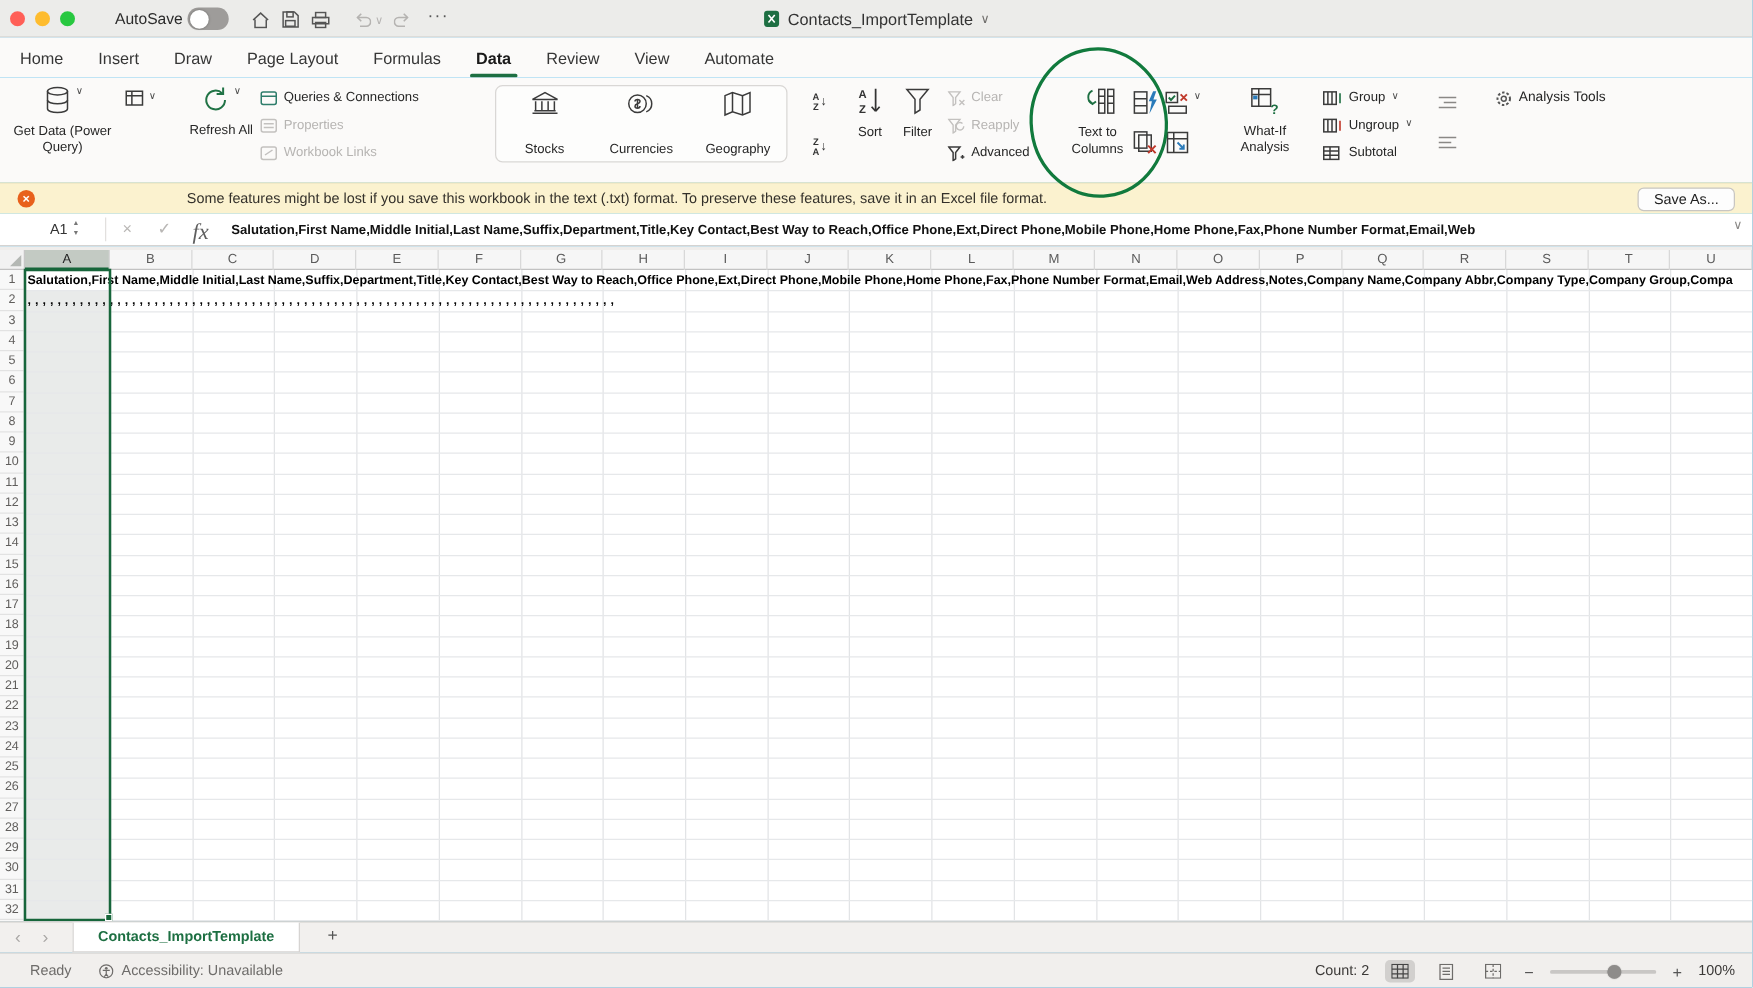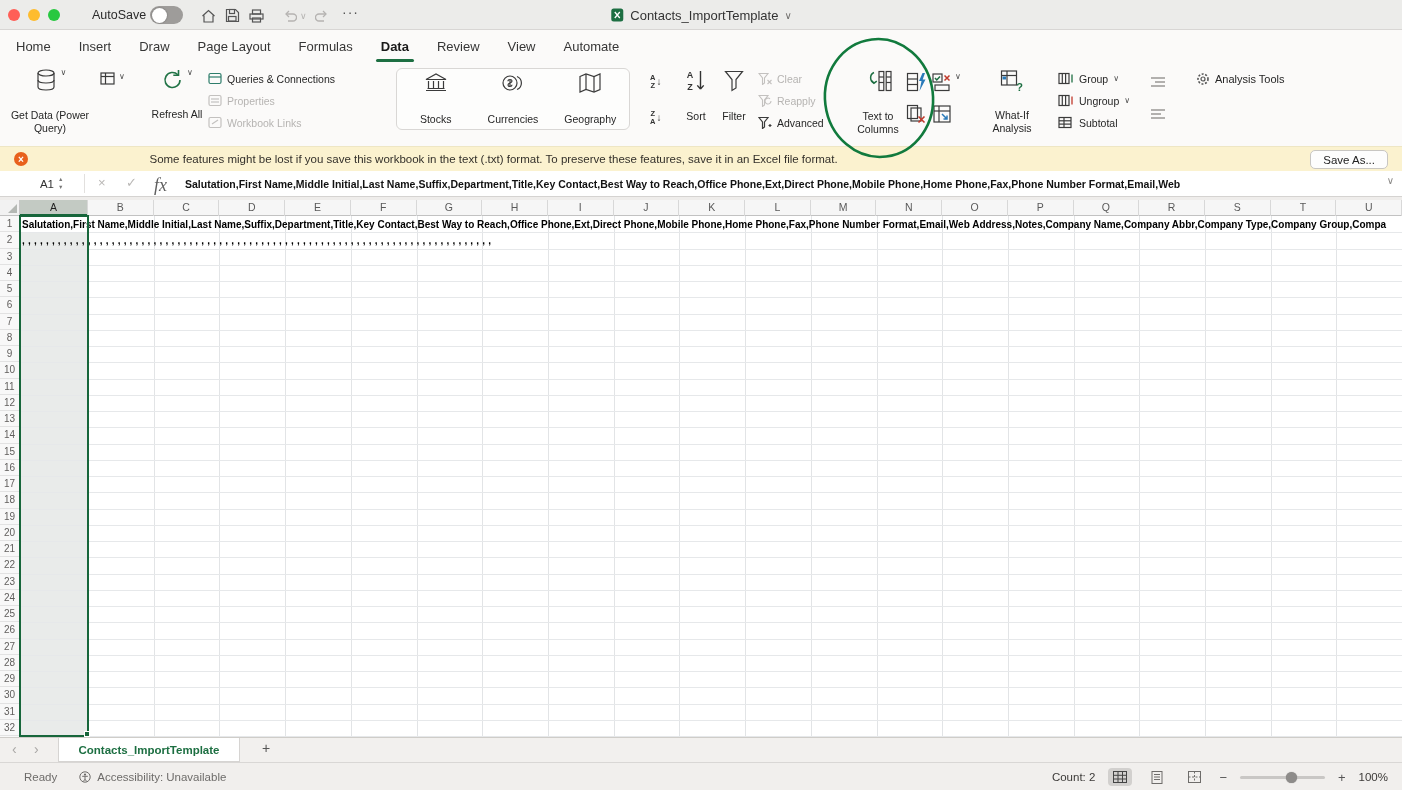--- a/index.html
+++ b/index.html
@@ -33,24 +33,24 @@
   .tab{font-size:13px;color:#363636;position:relative;padding:4px 2px;cursor:default;white-space:nowrap;}
   .tab.active{font-weight:700;color:#1a1a1a;}
   .tab.active::after{content:"";position:absolute;left:-3px;right:-3px;bottom:-4px;height:3px;border-radius:2px;background:#1d6f42;}
   .pill{height:23px;border-radius:12px;display:flex;align-items:center;gap:6px;padding:0 12px;font-size:12.5px;}
   .comments-btn{left:1198px;top:37px;background:#fff;border:1px solid #d8d6d4;color:#2f2f2f;}
   .share-btn{left:1306px;top:37px;background:#1d6f42;color:#fff;font-weight:600;}
 
   
   .ribbon{left:0;top:62px;width:1402px;height:84px;background:#fbfaf9;}
   .bigbtn{display:flex;flex-direction:column;align-items:center;}
-  .biglbl{font-size:10.5px;line-height:12.5px;text-align:center;color:#262626;margin-top:16px;}
+  .biglbl{font-size:10.5px;line-height:12.5px;text-align:center;color:#262626;margin-top:6px;}
   .iconrow{display:flex;align-items:flex-start;gap:3px;}
   .chev{font-size:8px;color:#4c4c4c;line-height:10px;}
-  .smallrow{display:flex;align-items:center;gap:5px;font-size:10.5px;color:#262626;white-space:nowrap;}
+  .smallrow{display:flex;align-items:flex-start;gap:5px;font-size:10.5px;color:#262626;white-space:nowrap;}
   .smallrow.disabled{color:#b6b4b2;}
   .gallery{left:396px;top:6px;width:234px;height:62px;background:#fdfdfc;border:1px solid #d9d7d5;border-radius:6px;display:flex;justify-content:space-around;align-items:center;}
   .gal-item{display:flex;flex-direction:column;align-items:center;width:74px;}
   .gal-item .biglbl{margin-top:19px;}
   .azmini{display:flex;align-items:center;gap:1px;}
   .azletters{font-size:7.5px;font-weight:700;line-height:7.5px;color:#333;text-align:center;}
   .azarrow{font-size:10px;color:#333;}
 
   
   .warnbar{left:0;top:146px;width:1402px;height:25px;background:#fbf2cf;border-top:1px solid #eee6c4;display:flex;align-items:center;padding:0 14px;gap:8px;}

